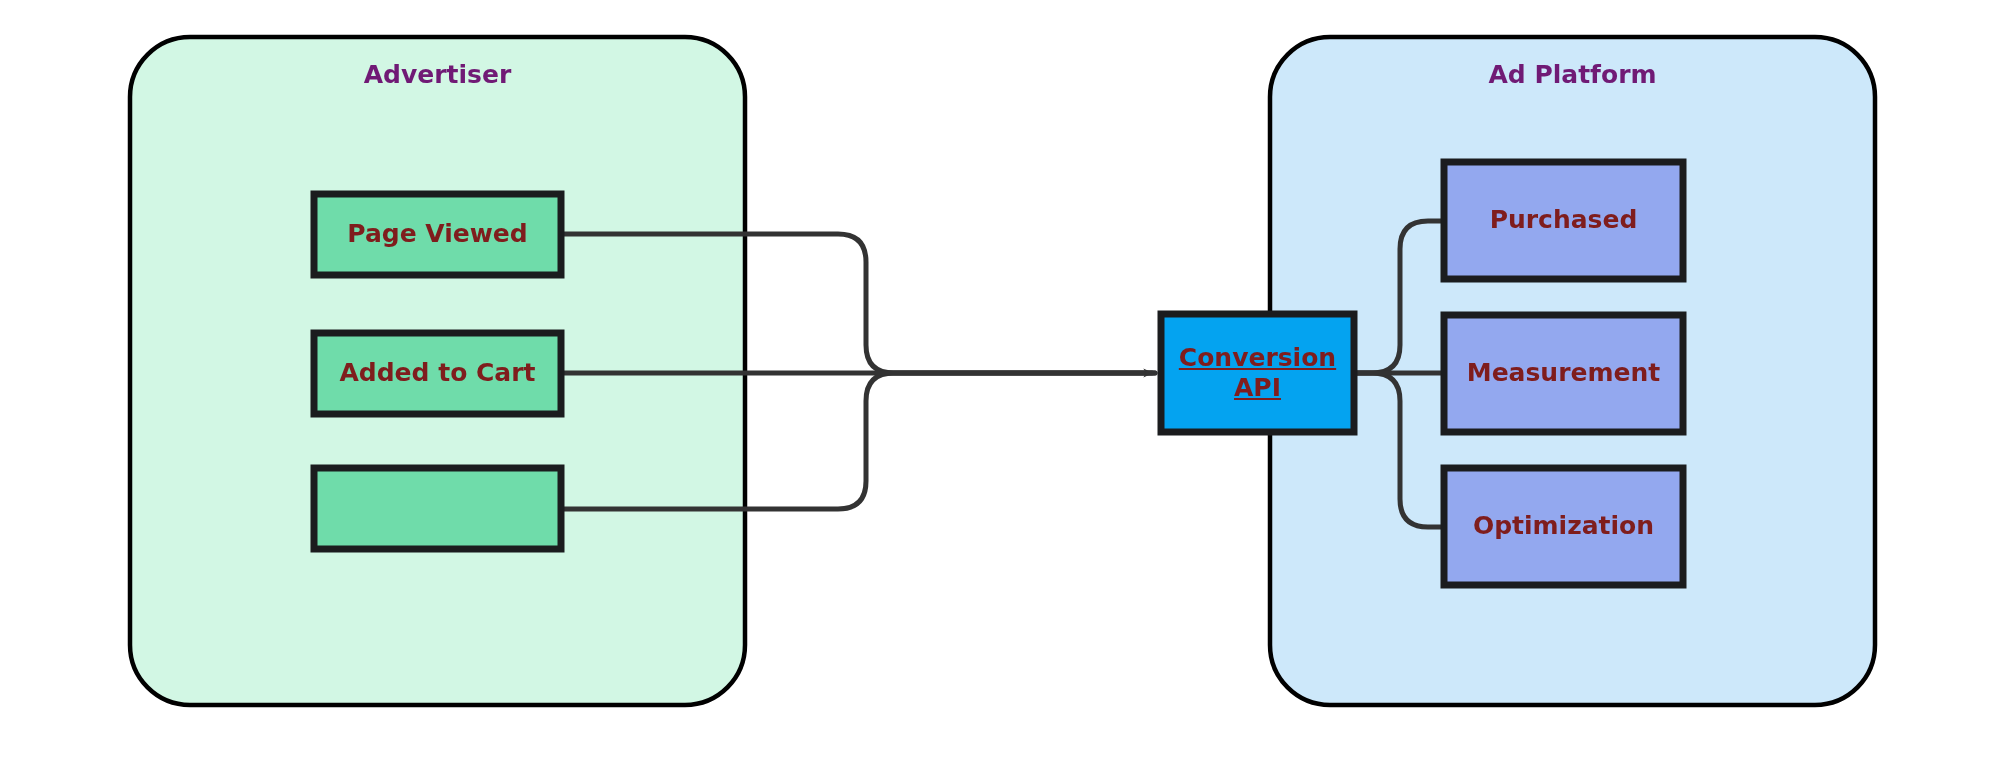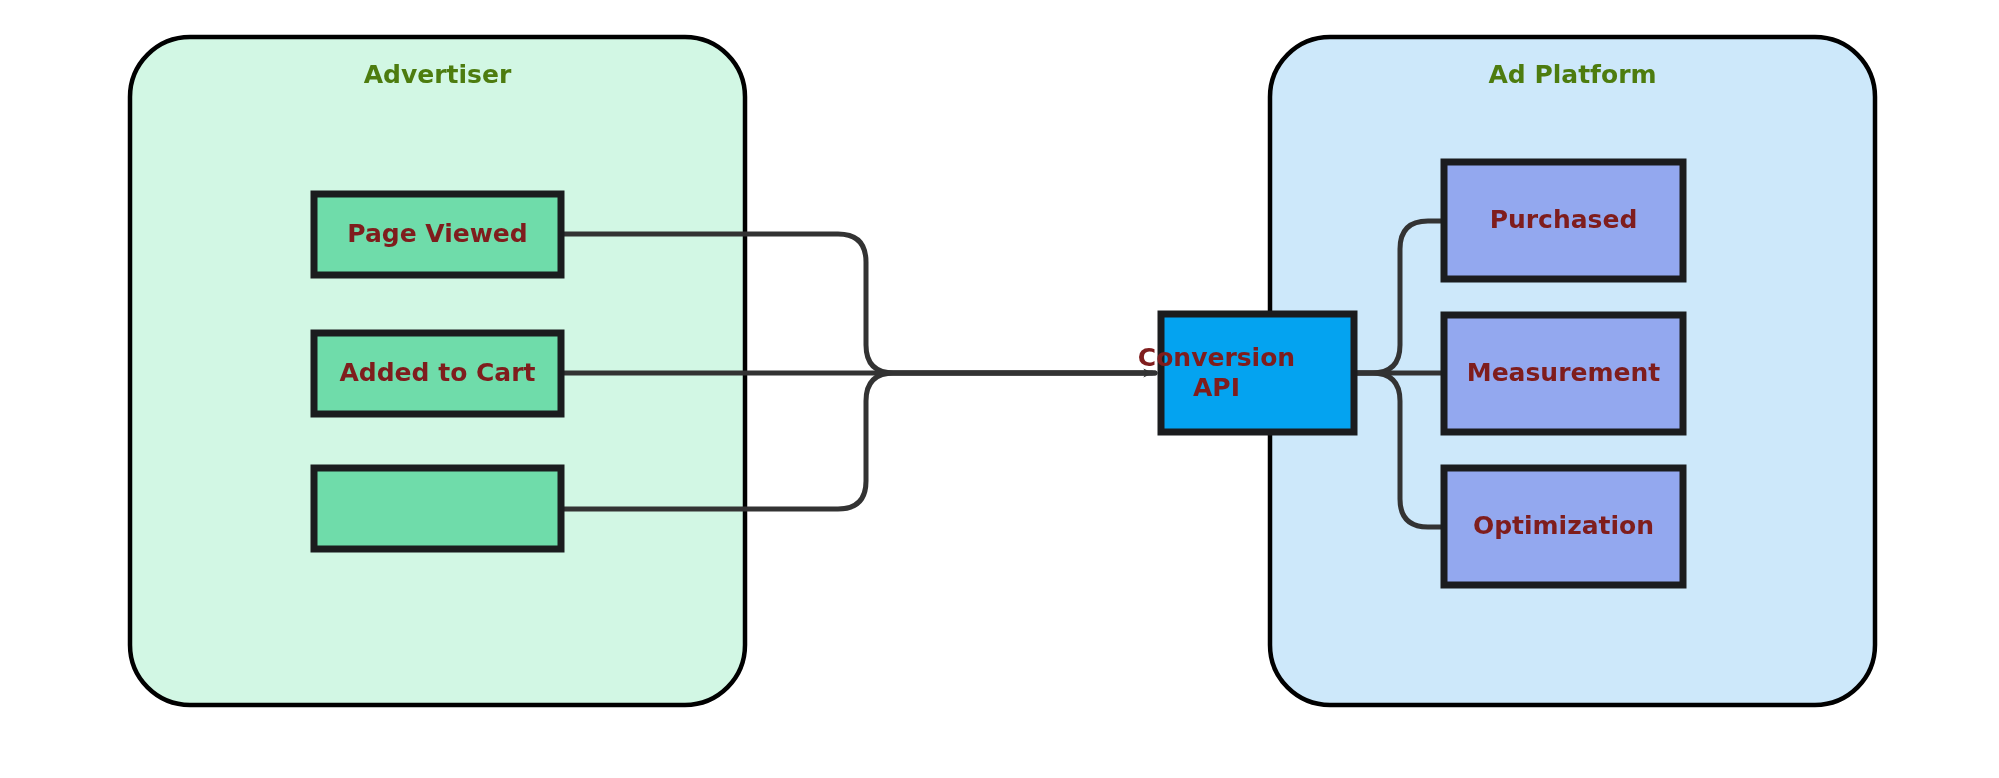--- a/index.html
+++ b/index.html
@@ -34,21 +34,21 @@
     text-align: center;
     font-weight: bold;
     color: #7f1d1d;
     line-height: 1.22;
     pointer-events: none;
     -webkit-font-smoothing: antialiased;
   }
   .group-title {
     position: absolute;
     font-weight: bold;
-    color: #4d7c0f;
+    color: #701a75;
     font-size: 25px;
     text-align: center;
     white-space: nowrap;
   }
   .box-text { font-size: 25px; }
   .box-text-sm { font-size: 25px; }
 </style>
 </head>
 <body>
 
@@ -94,21 +94,21 @@
 
   <div class="group-title" style="left:130px; top:60px; width:615px;">Advertiser</div>
 
   <div class="group-title" style="left:1270px; top:60px; width:605px;">Ad Platform</div>
 
   <div class="node-label box-text" style="left:314px; top:194px; width:247px; height:81px;">Page Viewed</div>
 
   <div class="node-label box-text" style="left:314px; top:333px; width:247px; height:81px;">Added to Cart</div>
 
 
-  <div class="node-label box-text-sm" style="left:1120px; top:314px; width:193px; height:118px;">Conversion API</div>
+  <div class="node-label box-text-sm" style="left:1161px; top:314px; width:193px; height:118px;text-decoration:underline;">Conversion API</div>
 
   <div class="node-label box-text" style="left:1444px; top:162px; width:239px; height:117px;">Purchased</div>
 
   <div class="node-label box-text" style="left:1444px; top:315px; width:239px; height:117px;">Measurement</div>
 
   <div class="node-label box-text" style="left:1444px; top:468px; width:239px; height:117px;">Optimization</div>
 
 </div>
 
 </body></html>

